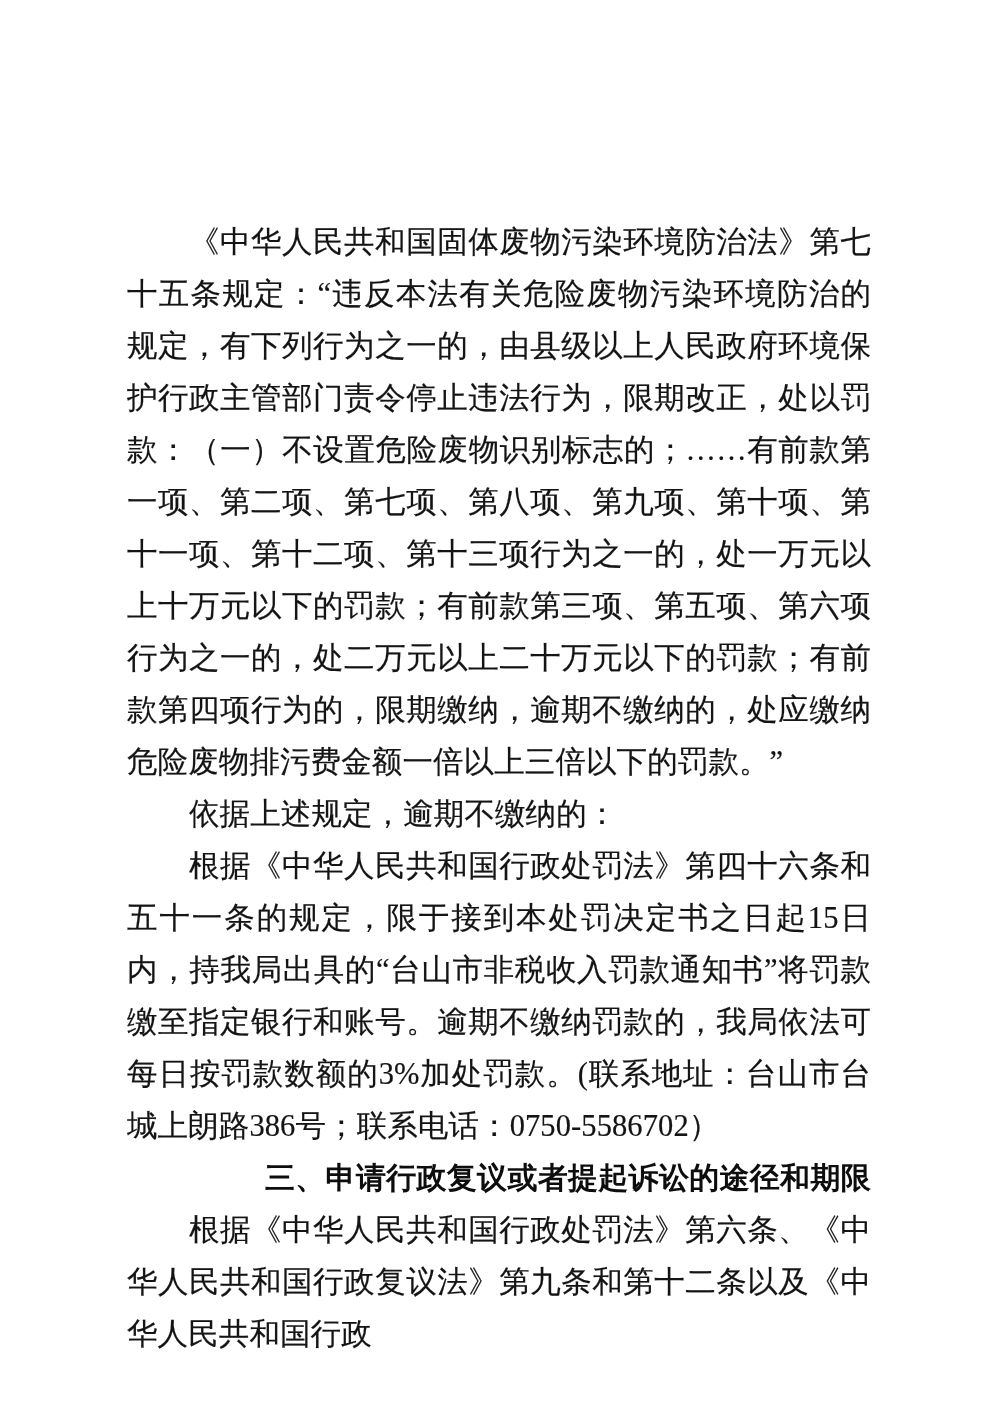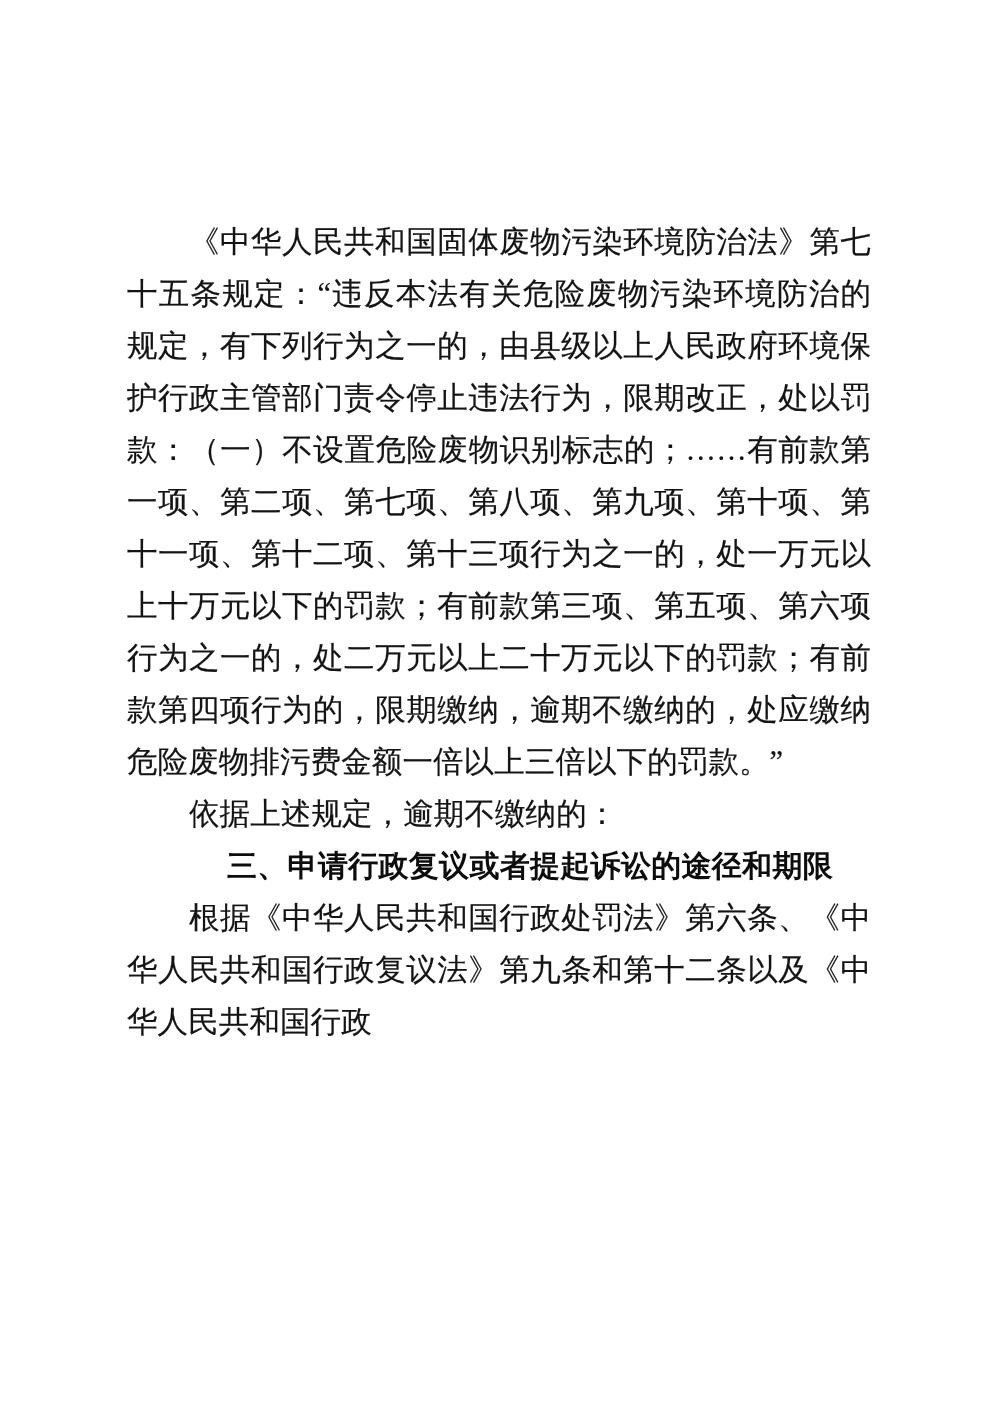--- a/index.html
+++ b/index.html
@@ -54,21 +54,21 @@
 
   
   .h-sec {
     font-family: "Liberation Sans", "DejaVu Sans", sans-serif;
     font-size: 30px;
     line-height: 52px;
     font-weight: bold;
     color: #0d0d0d;
     margin: 0;
     text-indent: 62px;
-    text-align: center;
+    text-align: right;
     letter-spacing: 0.3px;
   }
 
   
   .clip-last {
     overflow: hidden;
   }
 </style>
 </head>
 <body>
@@ -76,20 +76,21 @@
 <div id="page">
 
   <div id="doc-body">
 
     <p class="p indent">《中华人民共和国固体废物污染环境防治法》第七十五条规定：“违反本法有关危险废物污染环境防治的规定，有下列行为之一的，由县级以上人民政府环境保护行政主管部门责令停止违法行为，限期改正，处以罚款：（一）不设置危险废物识别标志的；……有前款第一项、第二项、第七项、第八项、第九项、第十项、第十一项、第十二项、第十三项行为之一的，处一万元以上十万元以下的罚款；有前款第三项、第五项、第六项行为之一的，处二万元以上二十万元以下的罚款；有前款第四项行为的，限期缴纳，逾期不缴纳的，处应缴纳危险废物排污费金额一倍以上三倍以下的罚款。”</p>
 
     <p class="p indent">依据上述规定，逾期不缴纳的：</p>
 
 
 
+    <p class="p indent">根据《中华人民共和国行政处罚法》第四十六条和五十一条的规定，限于接到本处罚决定书之日起15日内，持我局出具的“台山市非税收入罚款通知书”将罚款缴至指定银行和账号。逾期不缴纳罚款的，我局依法可每日按罚款数额的3%加处罚款。(联系地址：台山市台城上朗路386号；联系电话：0750-5586702）</p>
 
     <h3 class="h-sec">三、申请行政复议或者提起诉讼的途径和期限</h3>
 
     <p class="p indent clip-last">根据《中华人民共和国行政处罚法》第六条、《中华人民共和国行政复议法》第九条和第十二条以及《中华人民共和国行政</p>
 
   </div>
 
 </div>
 
 </body></html>

